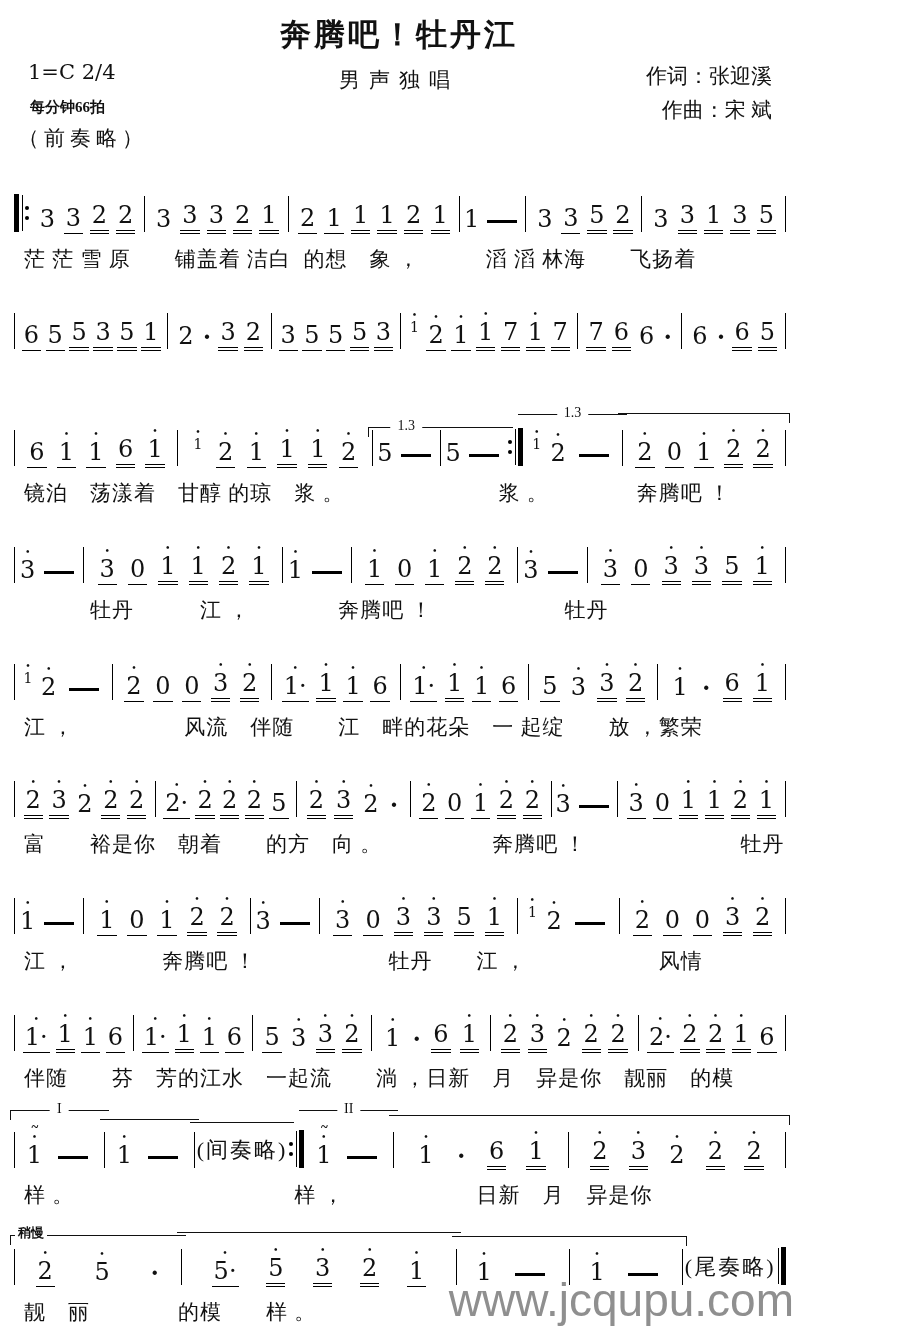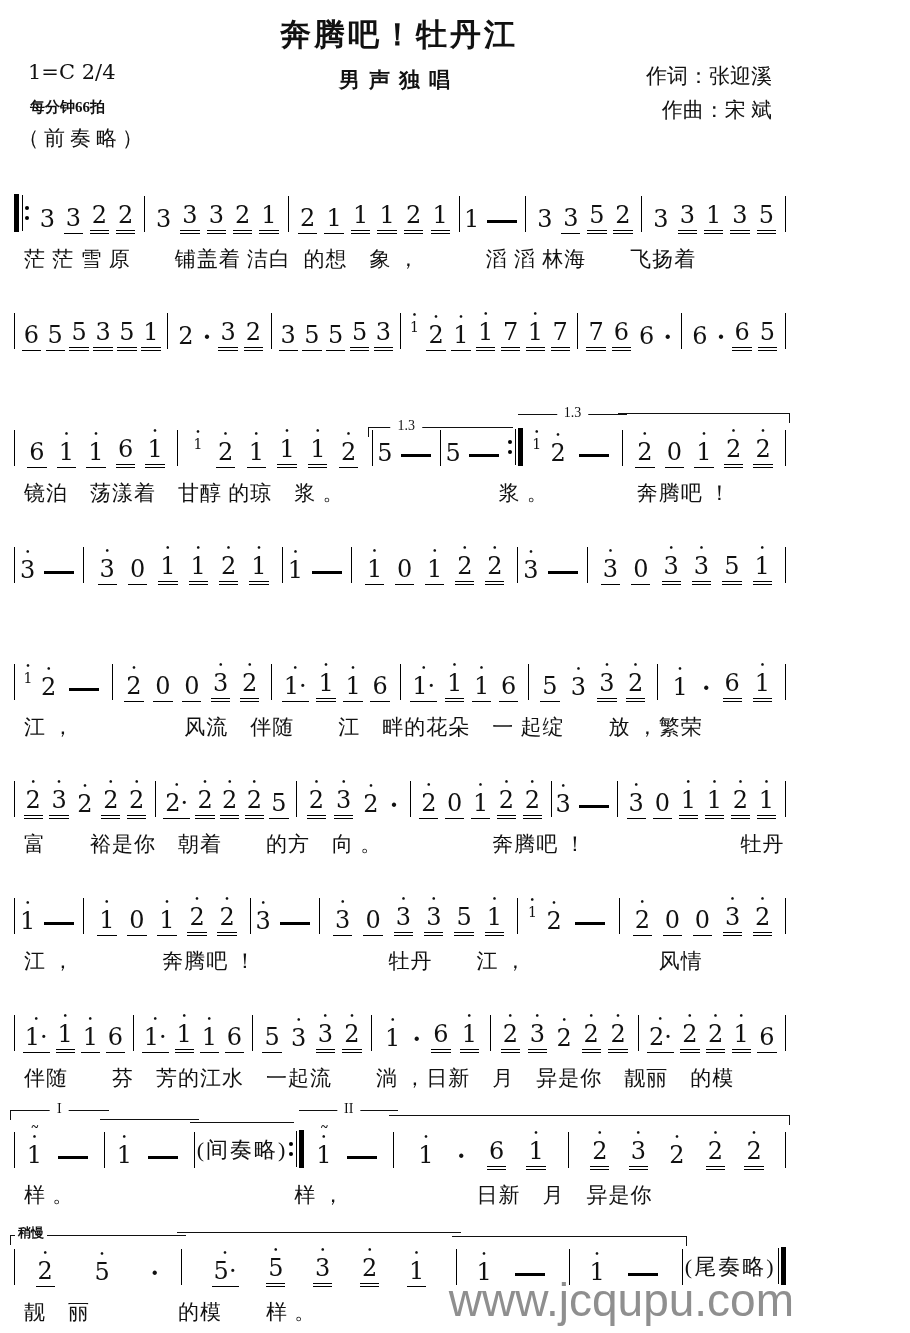--- a/index.html
+++ b/index.html
@@ -9,21 +9,21 @@
 
   
   .header{position:relative;height:156px;}
   .title{position:absolute;top:14px;left:0;right:0;text-align:center;
          font-size:31px;font-weight:bold;letter-spacing:3px;
          font-family:"Liberation Sans", sans-serif;}
   .keysig{position:absolute;left:28px;top:60px;font-size:21px;font-family:"DejaVu Serif",serif;}
   .bpm{position:absolute;left:30px;top:98px;font-size:15px;font-weight:bold;}
   .prelude{position:absolute;left:18px;top:124px;font-size:21px;letter-spacing:5px;font-family:Liberation Serif, serif;}
   .voice{position:absolute;left:0;right:0;top:66px;text-align:center;
-         font-size:21px;letter-spacing:9px;font-weight:bold;}
+         font-size:21px;letter-spacing:9px;font-weight:normal;}
   .credit1{position:absolute;right:26px;top:62px;font-size:21px;}
   .credit2{position:absolute;right:26px;top:96px;font-size:21px;}
 
   
   .score{position:absolute;top:158px;left:14px;right:12px;}
   .line{height:117px;}
   .notes-row{display:flex;align-items:flex-end;height:72px;padding-top:4px;}
   .measure{position:relative;display:flex;align-items:flex-end;
            justify-content:space-evenly;flex:1 1 0;padding:0 2px;}
   .measure.volta::before{content:"";position:absolute;left:-5px;right:-5px;top:-13px;
@@ -552,20 +552,21 @@
             </span>
             <span class="note u2">
               <span class="top">•</span>
               <span class="base">1</span>
             </span>
           </div>
           <span class="bar">
             <span class="bar-thin"></span>
           </span>
         </div>
+        <div class="lyrics">　　　牡丹　　　江 ，　　　　奔腾吧 ！　　　　　　牡丹</div>
       </div>
       <div class="line">
         <div class="notes-row">
           <span class="bar">
             <span class="bar-thin"></span>
           </span>
           <div class="measure" style="flex-grow: 3;">
             <span class="note grace">
               <span class="top">•</span>
               <span class="base">1</span>

